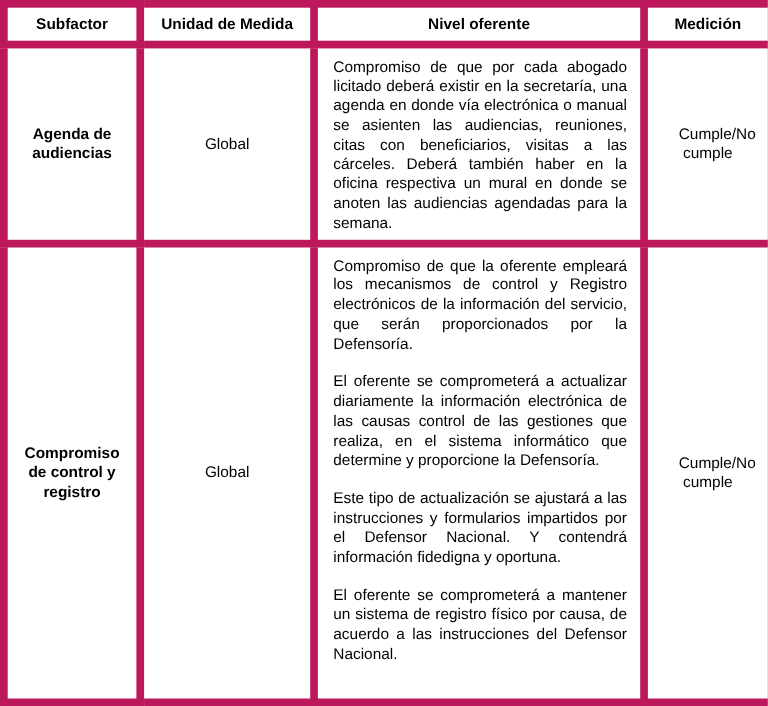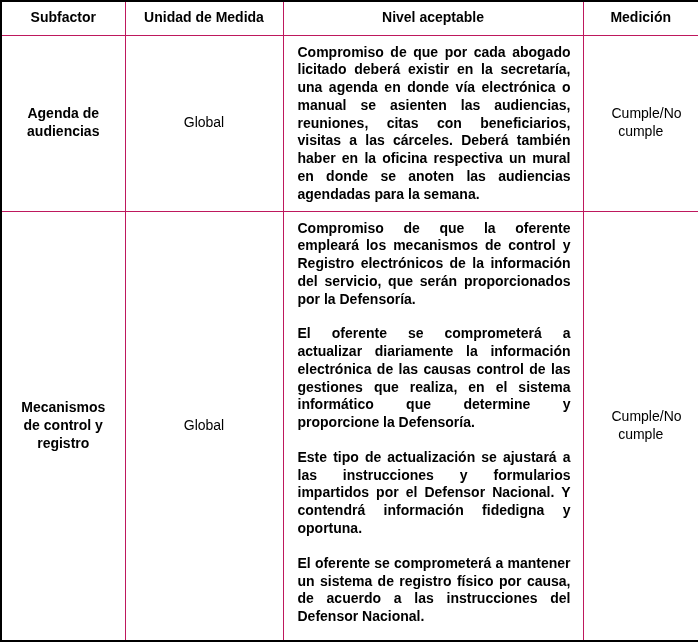--- a/index.html
+++ b/index.html
@@ -12,21 +12,21 @@
   }
   .doc-table {
     width: 698px;
     height: 642px;
     border-collapse: collapse;
     table-layout: fixed;
     border: 2px solid #000000;
   }
   .doc-table th,
   .doc-table td {
-    border: 1px solid #be185d;
+    border: 7px solid #be185d;
     font-size: 14px;
     line-height: 1.27;
     padding: 4px 8px;
     vertical-align: middle;
   }
   .doc-table th {
     font-weight: bold;
     text-align: center;
     height: 34px;
     padding: 6px 4px;
@@ -46,21 +46,20 @@
     text-align: center;
     margin-left: 42px;
   }
   td.nivel {
     vertical-align: top;
     text-align: justify;
     padding: 8px 12px 6px 14px;
   }
   td.nivel p {
     margin: 0 0 17px 0;
-    font-weight: bold;
   }
   td.nivel p:last-child {
     margin-bottom: 0;
   }
   td.medicion {
     text-align: center;
     padding: 4px 28px;
   }
   tr.row-agenda { height: 176px; }
 </style>
@@ -71,35 +70,35 @@
   <colgroup>
     <col class="c1">
     <col class="c2">
     <col class="c3">
     <col class="c4">
   </colgroup>
   <thead>
     <tr>
       <th>Subfactor</th>
       <th>Unidad de Medida</th>
-      <th>Nivel aceptable</th>
+      <th>Nivel oferente</th>
       <th>Medición</th>
     </tr>
   </thead>
   <tbody>
     <tr class="row-agenda">
       <td class="subfactor">Agenda de audiencias</td>
       <td class="unidad">Global</td>
       <td class="nivel">
         <p>Compromiso de que por cada abogado licitado deberá existir en la secretaría, una agenda en donde vía electrónica o manual se asienten las audiencias, reuniones, citas con beneficiarios, visitas a las cárceles. Deberá también haber en la oficina respectiva un mural en donde se anoten las audiencias agendadas para la semana.</p>
       </td>
       <td class="medicion">Cumple/No cumple</td>
     </tr>
     <tr class="row-mecanismos">
-      <td class="subfactor">Mecanismos de control y registro</td>
+      <td class="subfactor">Compromiso de control y registro</td>
       <td class="unidad">Global</td>
       <td class="nivel">
         <p>Compromiso de que la oferente empleará los mecanismos de control y Registro electrónicos de la información del servicio, que serán proporcionados por la Defensoría.</p>
         <p>El oferente se comprometerá a actualizar diariamente la información electrónica de las causas control de las gestiones que realiza, en el sistema informático que determine y proporcione la Defensoría.</p>
         <p>Este tipo de actualización se ajustará a las instrucciones y formularios impartidos por el Defensor Nacional. Y contendrá información fidedigna y oportuna.</p>
         <p>El oferente se comprometerá a mantener un sistema de registro físico por causa, de acuerdo a las instrucciones del Defensor Nacional.</p>
       </td>
       <td class="medicion">Cumple/No cumple</td>
     </tr>
   </tbody>

